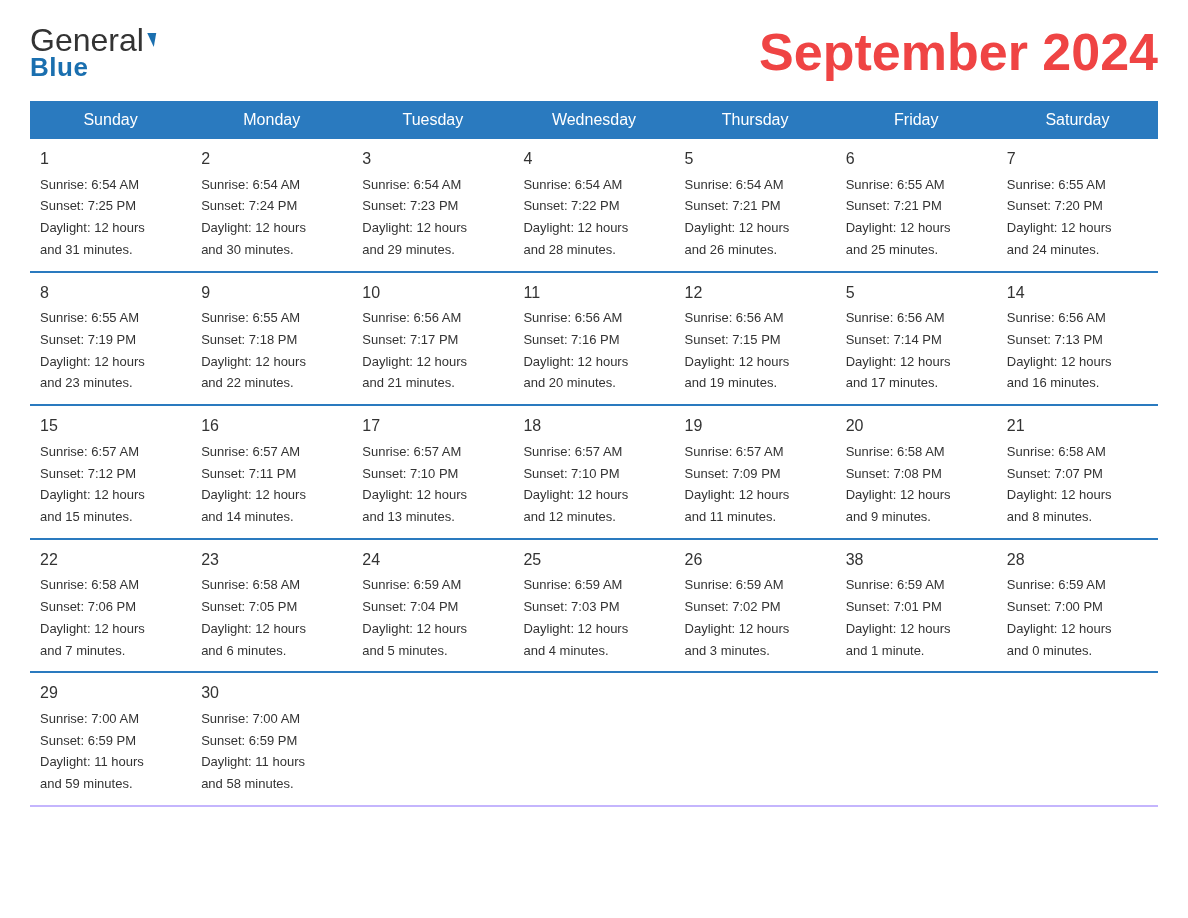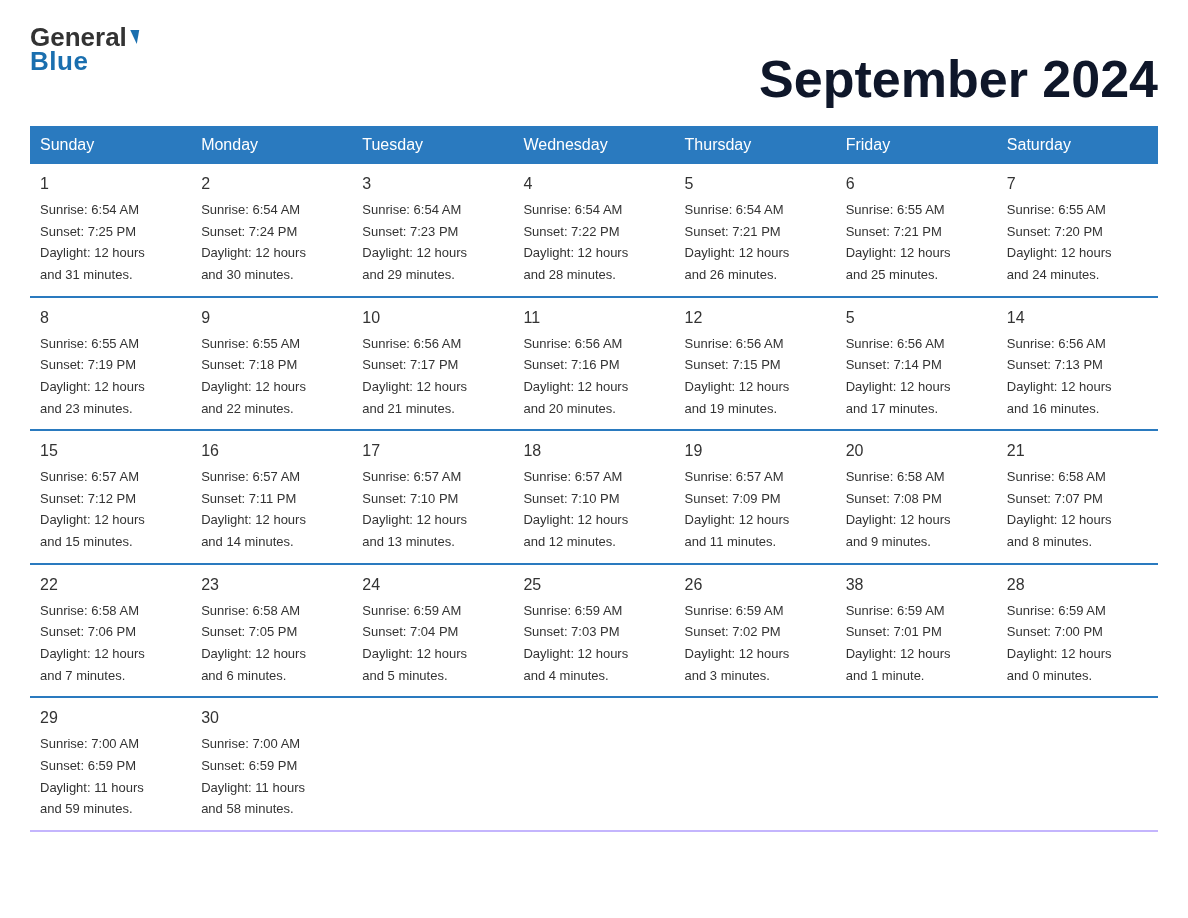--- a/index.html
+++ b/index.html
@@ -15,22 +15,22 @@
       justify-content: space-between;
       align-items: flex-start;
       margin-bottom: 18px;
     }
     .logo {
       display: flex;
       flex-direction: column;
       align-items: flex-start;
     }
     .logo-text {
-      font-size: 26px;
-      font-weight: bold;
+      font-size: 32px;
+      font-weight: normal;
       color: #333;
       line-height: 1;
     }
     .logo-arrow {
       width: 0;
       height: 0;
       border-left: 9px solid transparent;
       border-right: 0px solid transparent;
       border-top: 14px solid #1a6faf;
       display: inline-block;
@@ -47,39 +47,38 @@
       font-weight: bold;
       margin-top: -4px;
       letter-spacing: 0.5px;
     }
     .title-section {
       text-align: right;
     }
     .month-title {
       font-size: 52px;
       font-weight: bold;
-      color: #0f172a;
+      color: #ef4444;
       line-height: 1.1;
-      margin-top: 27px;
     }
     .location-title {
       font-size: 22px;
       color: #555;
       margin-top: 4px;
     }
     table {
       width: 100%;
       border-collapse: collapse;
       font-size: 14px;
     }
     thead th {
       background-color: #2a7abf;
       color: #fff;
       padding: 10px 10px;
-      text-align: left;
+      text-align: center;
       font-size: 16px;
       font-weight: normal;
       border: none;
       margin-top: 28px;
     }
     tbody tr {
       border-bottom: 2px solid #2a7abf;
     }
     tbody td {
       vertical-align: top;

